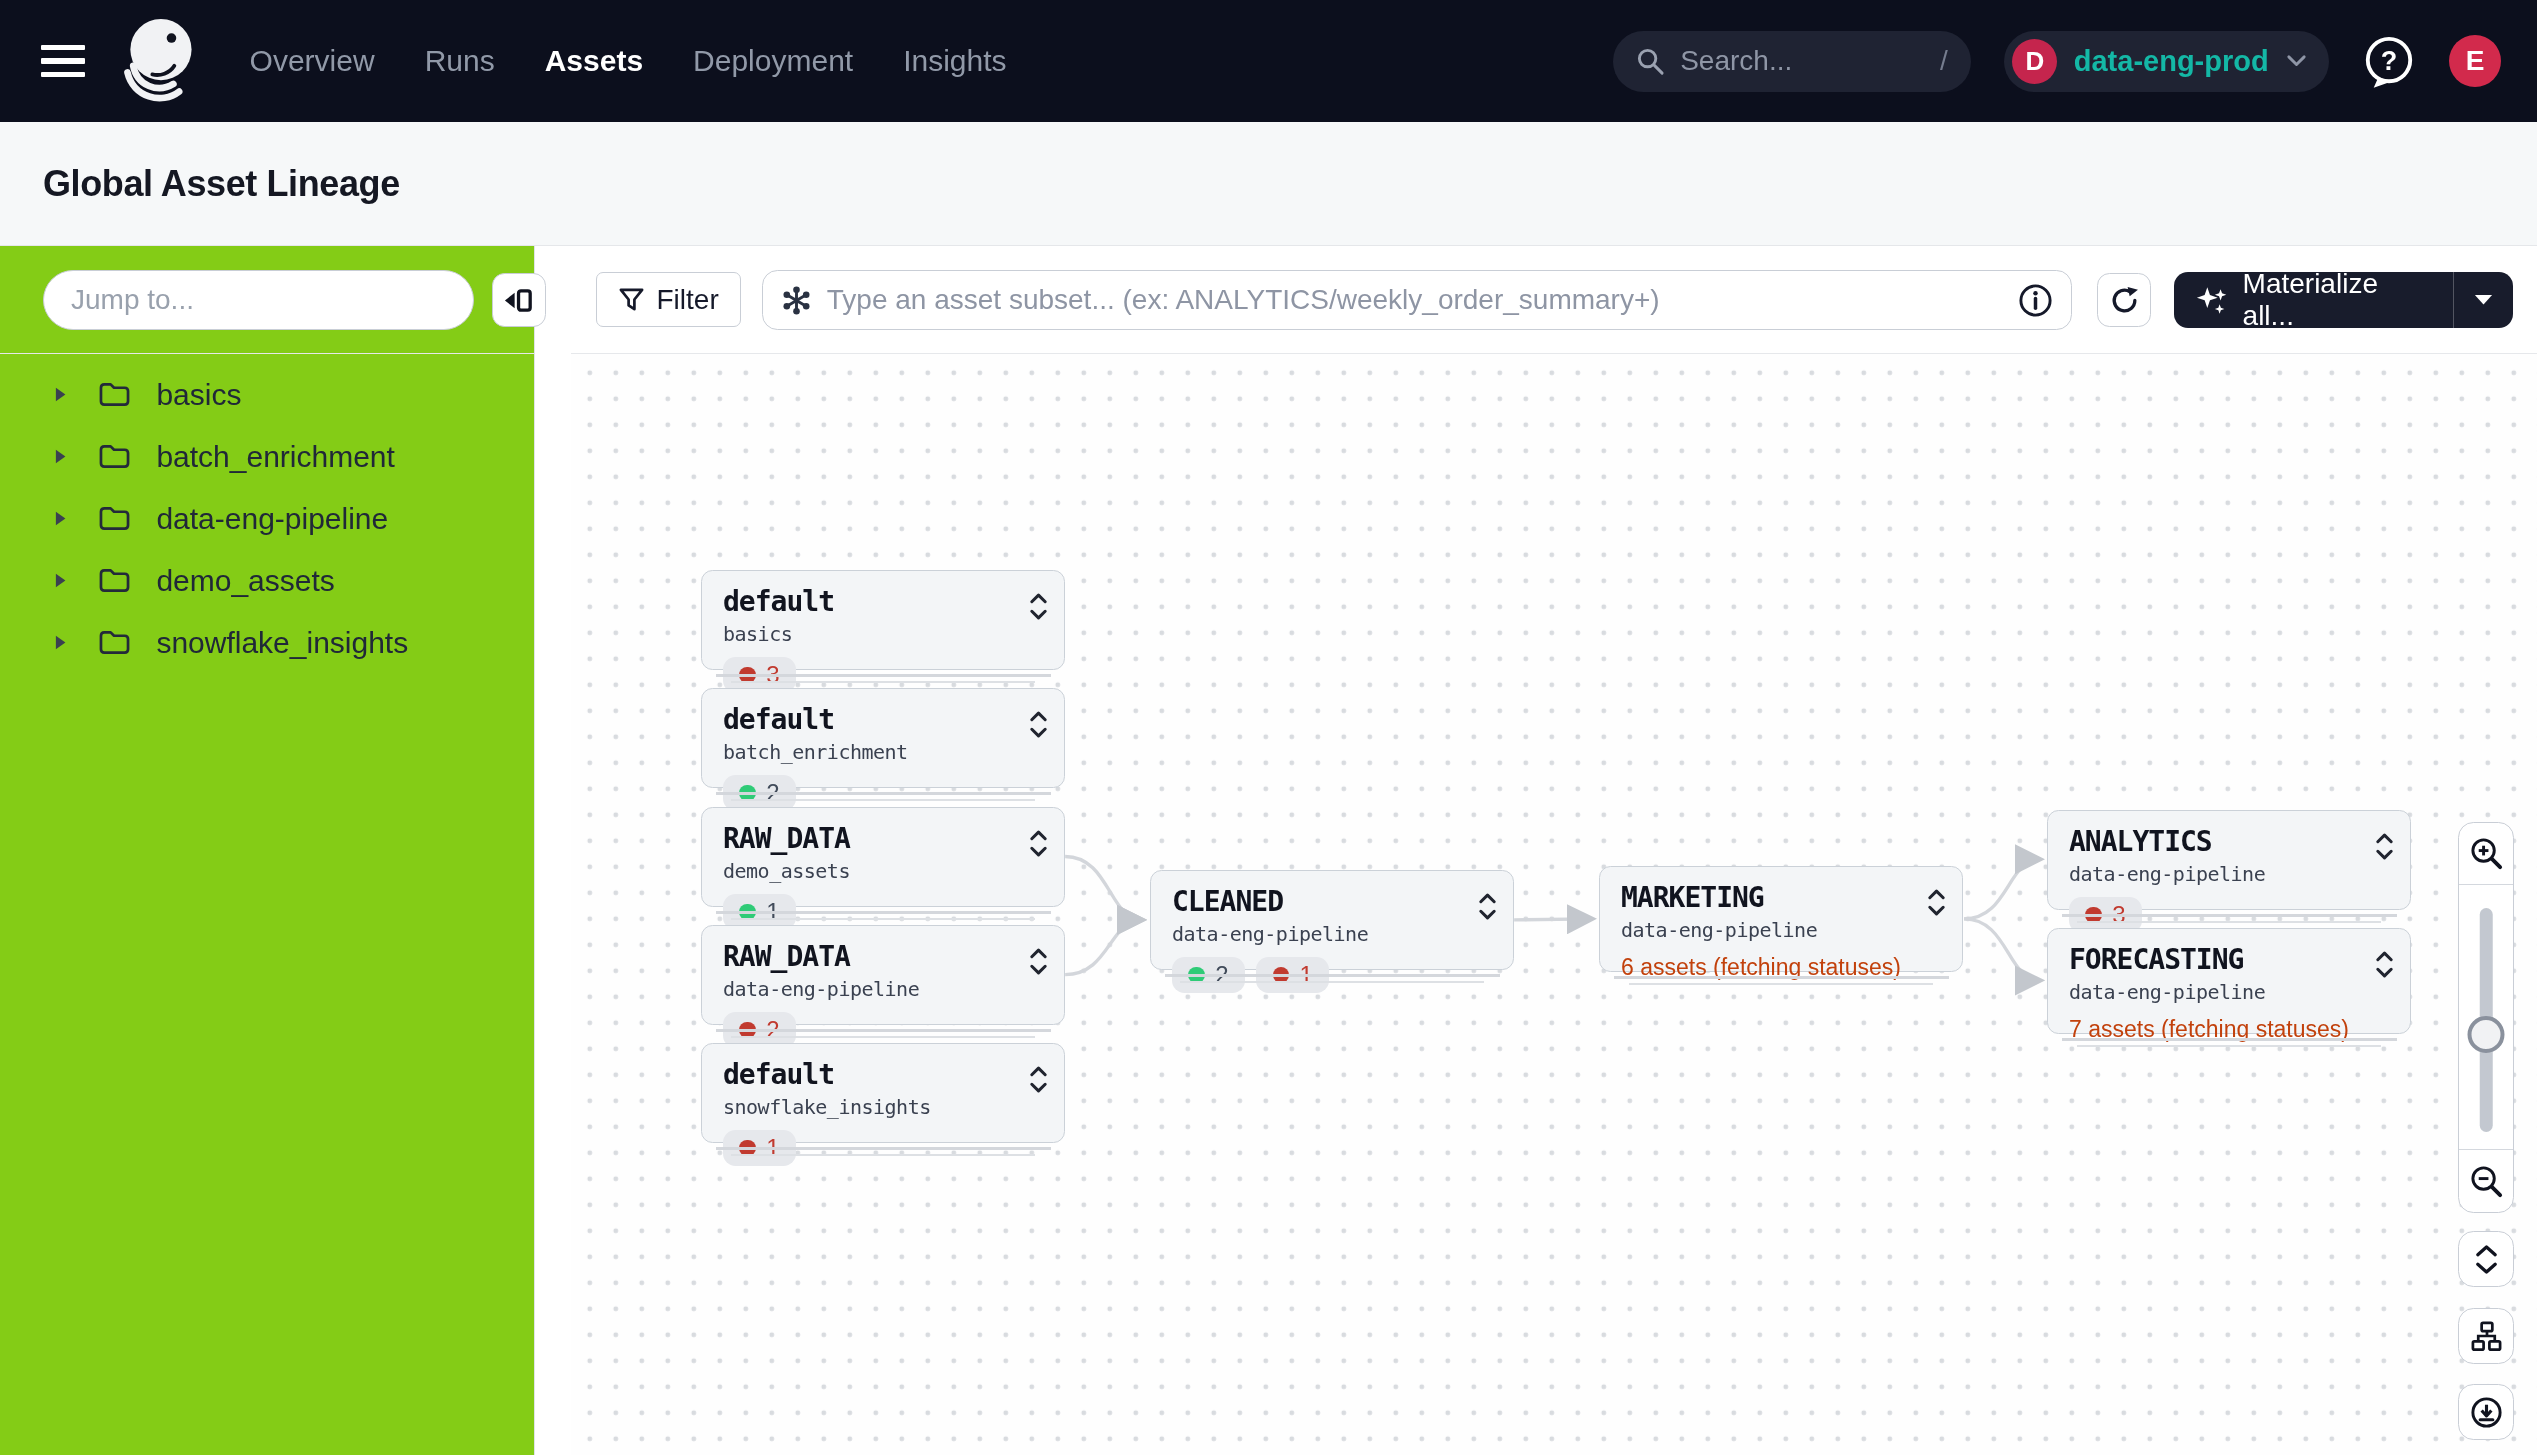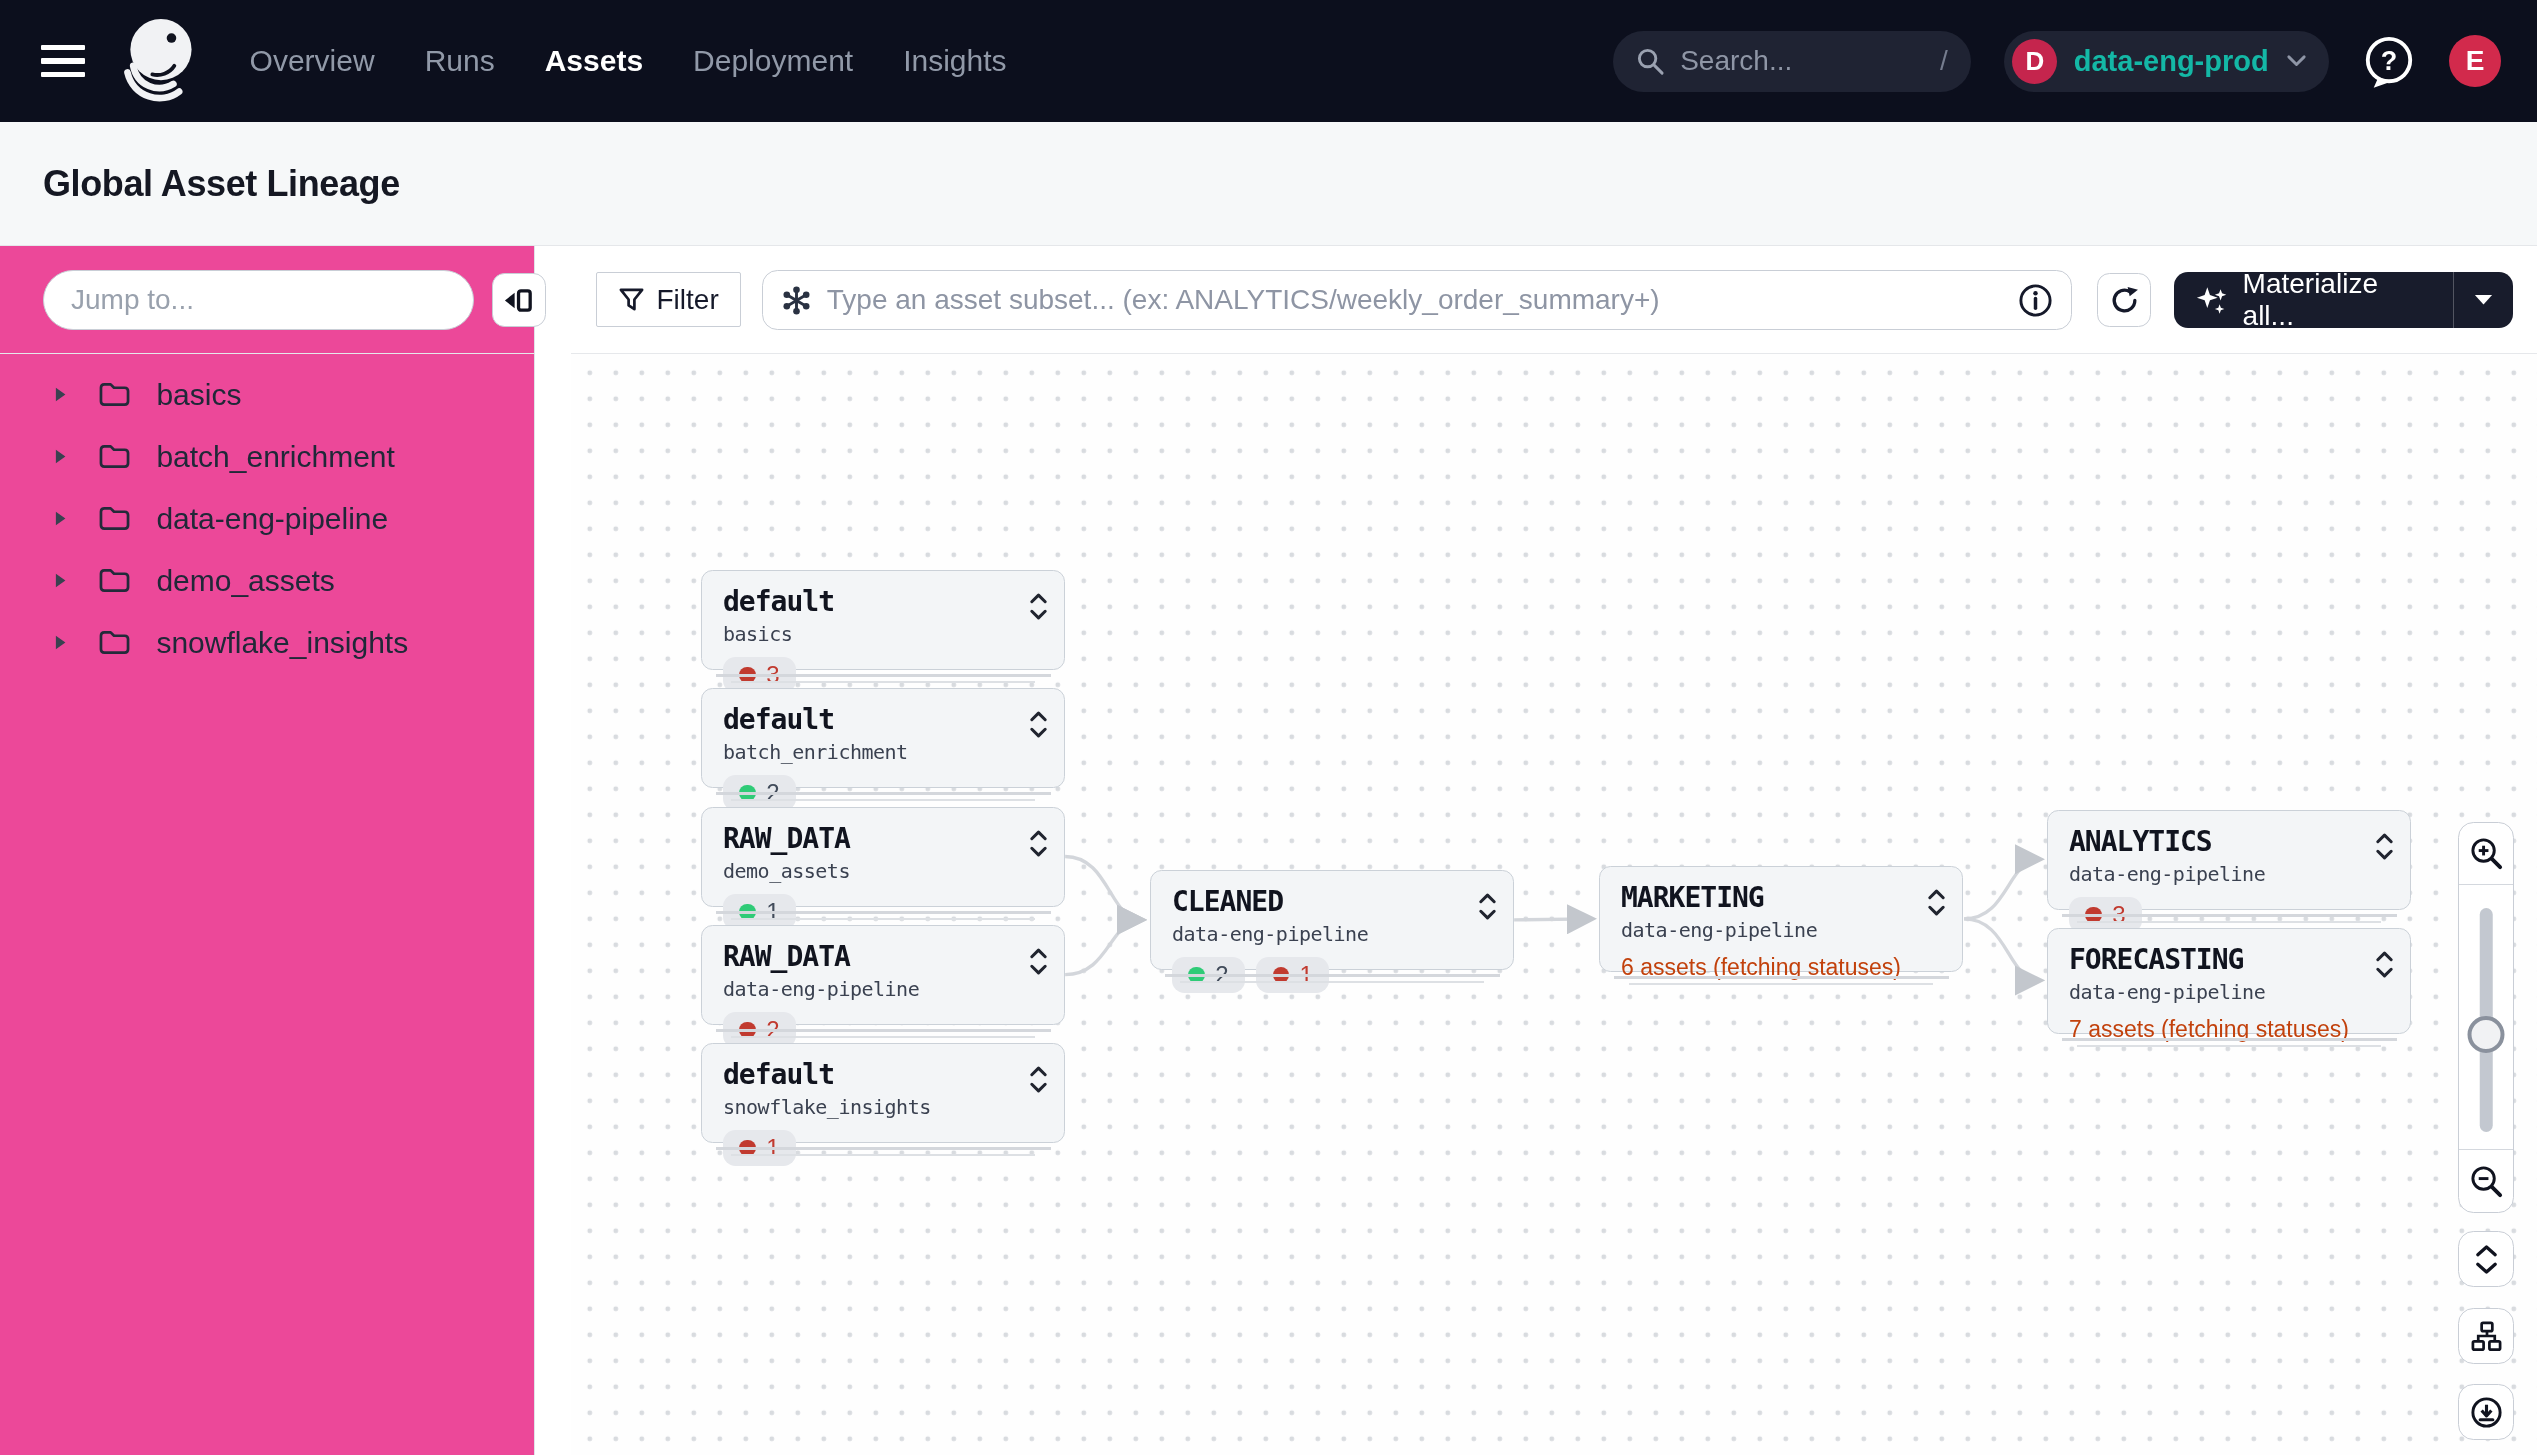--- a/index.html
+++ b/index.html
@@ -26,36 +26,36 @@
 
   
   .page-header { height:124px; background:#F6F8F9; border-bottom:1px solid #E5E7EA; display:flex; align-items:center; padding:0 24px 0 43px; }
   .page-title { font-size:36px; font-weight:700; color:#151823; letter-spacing:-0.4px; }
   .reload-btn { margin-left:auto; height:56px; padding:0 25px; display:flex; align-items:center; gap:13.5px; background:#fff;
                 border:1.9px solid #C9CED6; border-radius:13.5px; font-size:28px; color:#1B1F2D; cursor:pointer; font-family:inherit; }
 
   
   .content { position:relative; height:1209px; }
 
-  .sidebar { position:absolute; left:0; top:0; bottom:0; width:535px; background:#ec4899; border-right:1.4px solid #E0E3E8; }
+  .sidebar { position:absolute; left:0; top:0; bottom:0; width:535px; background:#84cc16; border-right:1.4px solid #E0E3E8; }
   .jump-row { position:relative; height:108px; border-bottom:1.4px solid #E6E8EB; }
   .jump-input { position:absolute; left:43px; top:24px; width:431px; height:60px; border:1.9px solid #C9CED6; border-radius:30px;
                 padding:0 27px; font-size:28px; color:#30394A; font-family:inherit; outline:none; }
   .jump-input::placeholder { color:#99A1AD; }
   .collapse-btn { position:absolute; left:492px; top:27px; width:54px; height:54px; border:1.9px solid #C9CED6; border-radius:12.5px;
                   background:#fff; cursor:pointer; display:grid; place-items:center; }
   .tree { padding-top:9.6px; }
   .tree-row { height:62px; display:flex; align-items:center; cursor:pointer; }
   .tree-caret { margin-left:52px; display:grid; place-items:center; }
   .tree-folder { margin-left:31px; display:grid; place-items:center; }
   .tree-label { margin-left:25px; font-size:30px; color:#202838; }
 
   .toolbar { position:absolute; left:571px; right:0; top:0; height:108px; background:#fff; border-bottom:1.4px solid #E6E8EB; }
   .filter-btn { position:absolute; left:25px; top:26px; height:55px; padding:12px 21px; display:flex; align-items:center; gap:11.5px;
-                background:#fff; border:1.9px solid #C9CED6; border-radius:2px; font-size:28px; color:#15192A; cursor:pointer; font-family:inherit; }
+                background:#fff; border:1.9px solid #C9CED6; border-radius:7px; font-size:28px; color:#15192A; cursor:pointer; font-family:inherit; }
   .subset-wrap { position:absolute; left:191px; top:24px; width:1310px; height:60px; border:1.9px solid #C9CED6; border-radius:15.4px;
                  background:#fff; display:flex; align-items:center; padding:0 17.3px 0 17.3px; }
   .subset-input { flex:1; border:none; outline:none; font-size:28px; font-family:inherit; color:#2A3242; margin-left:13.5px; }
   .subset-input::placeholder { color:#8E95A4; }
   .info-btn { background:none; border:none; cursor:pointer; display:grid; place-items:center; }
   .refresh-btn { position:absolute; left:1526px; top:27px; width:54px; height:54px; border:1.9px solid #C9CED6; border-radius:12.5px;
                  background:#fff; cursor:pointer; display:grid; place-items:center; }
   .mat-btn { position:absolute; left:1603px; top:26px; height:56px; width:339px; background:#181C2C; border-radius:14px;
              display:flex; align-items:stretch; color:#fff; }
   .mat-main { flex:1; display:flex; align-items:center; gap:13.5px; padding:0 21px; font-size:28px; cursor:pointer; }

